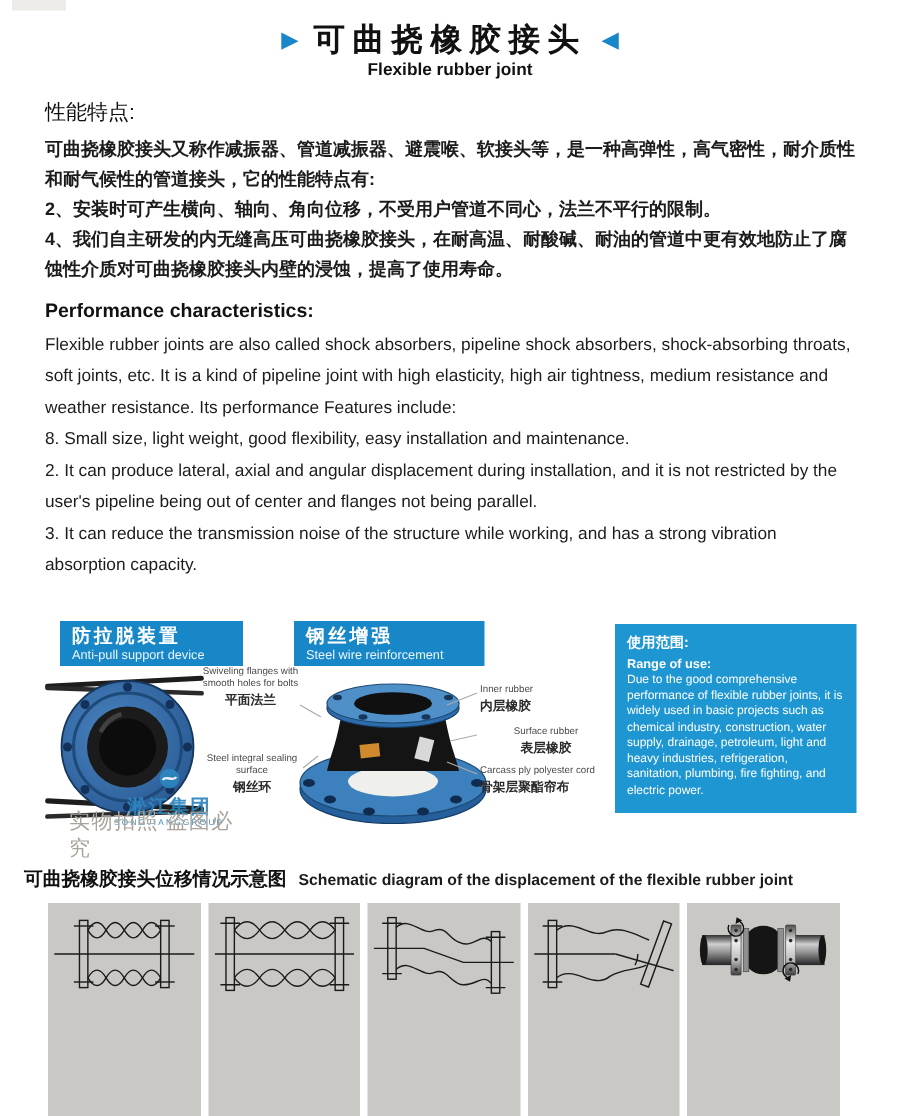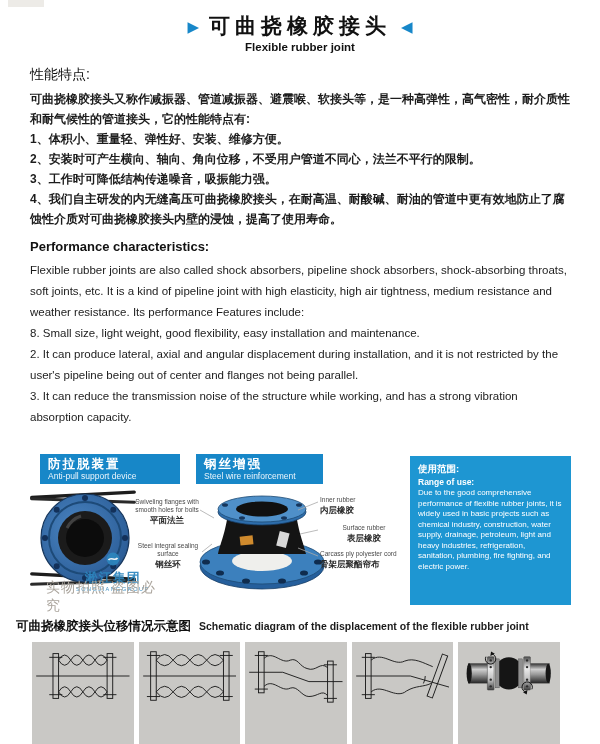--- a/index.html
+++ b/index.html
@@ -23,39 +23,39 @@
   .h-cn { font-size:14px; font-weight:normal; margin:13px 0 5px; color:#111; }
   .h-en { font-size:13px; font-weight:bold; margin:10px 0 6px; color:#111; }
   .cnp { margin:0; font-size:12px; line-height:20px; font-weight:600; color:#1c1c1c; }
   .enp { margin:0; font-size:11.5px; line-height:21px; color:#1c1c1c; }
 
   
   .product { position:relative; height:164px; margin-top:20px; }
   .banner { position:absolute; top:6px; background:#1787c8; color:#fff; padding:3px 8px 2px; }
   .banner .b-cn { display:block; font-size:12.5px; font-weight:bold; letter-spacing:2px; line-height:14px; }
   .banner .b-en { display:block; font-size:8.5px; line-height:10px; color:#eaf5fc; }
-  #banner1 { left:40px; width:140px; height:30px; }
+  #banner1 { left:40px; width:122px; height:30px; }
   #banner2 { left:196px; width:127px; height:30px; }
   .photo1 { position:absolute; left:28px; top:36px; width:114px; height:108px; }
   .photo2 { position:absolute; left:198px; top:44px; width:138px; height:102px; }
   .callout { position:absolute; line-height:1.25; }
   .c-en { font-size:6.5px; color:#4a4a4a; }
   .c-cn { font-size:8.5px; font-weight:bold; color:#2a2a2a; margin-top:1px; }
   .co-left { text-align:center; }
   .co-right { text-align:left; }
   .leads { position:absolute; left:0; top:0; width:600px; height:164px; pointer-events:none; }
 
   .watermark { position:absolute; left:76px; top:104px; text-align:center; opacity:.92; }
   .wm-row { display:flex; align-items:center; gap:3px; justify-content:center;flex-direction:column; }
   .wm-brand { font-size:13px; font-weight:bold; color:#2d86be; letter-spacing:1px; }
   .wm-en { font-size:5.5px; letter-spacing:1.5px; color:#2d86be; margin-top:-1px; }
   .wm-note { position:absolute; left:46px; top:131px; width:120px; text-align:left;
              font-size:14px; color:#aaa49c; letter-spacing:1px; }
 
-  .range-box { position:absolute; left:410px; top:8px; width:161px; height:149px;
+  .range-box { position:absolute; left:410px; top:8px; width:161px; height:126px;
                background:#1e96d2; color:#fff; padding:7px 8px; overflow:hidden; }
   .rb-hcn { font-size:9.5px; font-weight:bold; line-height:12px; }
   .rb-bcn { font-size:9px; font-weight:bold; line-height:11.5px; }
   .rb-hen { font-size:8.5px; font-weight:bold; line-height:11px; margin-top:2px; }
   .rb-ben { font-size:8px; line-height:10.5px; }
 
   
   .diagram { margin-top:6px; }
   .diagram-title { margin:0 16px; display:flex; align-items:baseline; gap:8px; }
   .dt-cn { font-size:12.5px; font-weight:bold; color:#111; }
@@ -151,23 +151,21 @@
       <span class="tri">▶</span>
       <h1 class="page-title">可曲挠橡胶接头</h1>
       <span class="tri">◀</span>
     </div>
     <div class="subtitle">Flexible rubber joint</div>
   </div>
 
   <div class="txt">
     <div class="h-cn">性能特点:</div>
     <p class="cnp">可曲挠橡胶接头又称作减振器、管道减振器、避震喉、软接头等，是一种高弹性，高气密性，耐介质性和耐气候性的管道接头，它的性能特点有:</p>
-    <p class="cnp">1、体积小、重量轻、弹性好、安装、维修方便。</p>
     <p class="cnp">2、安装时可产生横向、轴向、角向位移，不受用户管道不同心，法兰不平行的限制。</p>
-    <p class="cnp">3、工作时可降低结构传递噪音，吸振能力强。</p>
     <p class="cnp">4、我们自主研发的内无缝高压可曲挠橡胶接头，在耐高温、耐酸碱、耐油的管道中更有效地防止了腐蚀性介质对可曲挠橡胶接头内壁的浸蚀，提高了使用寿命。</p>
   </div>
 
   <div class="txt">
     <div class="h-en">Performance characteristics:</div>
     <p class="enp">Flexible rubber joints are also called shock absorbers, pipeline shock absorbers, shock-absorbing throats, soft joints, etc. It is a kind of pipeline joint with high elasticity, high air tightness, medium resistance and weather resistance. Its performance Features include:</p>
     <p class="enp">8. Small size, light weight, good flexibility, easy installation and maintenance.</p>
     <p class="enp">2. It can produce lateral, axial and angular displacement during installation, and it is not restricted by the user's pipeline being out of center and flanges not being parallel.</p>
     <p class="enp">3. It can reduce the transmission noise of the structure while working, and has a strong vibration absorption capacity.</p>
   </div>
@@ -225,21 +223,21 @@
     </svg>
 
     <svg class="leads">
       <line x1="200" y1="62" x2="214" y2="70" stroke="#aaa" stroke-width="0.8"></line>
       <line x1="202" y1="104" x2="212" y2="96" stroke="#aaa" stroke-width="0.8"></line>
       <line x1="318" y1="54" x2="298" y2="62" stroke="#aaa" stroke-width="0.8"></line>
       <line x1="318" y1="82" x2="300" y2="86" stroke="#aaa" stroke-width="0.8"></line>
       <line x1="318" y1="108" x2="298" y2="100" stroke="#aaa" stroke-width="0.8"></line>
     </svg>
 
-    <div class="callout co-left" style="left:132px; top:50px; width:70px;">
+    <div class="callout co-left" style="left:132px; top:36px; width:70px;">
       <div class="c-en">Swiveling flanges with smooth holes for bolts</div>
       <div class="c-cn">平面法兰</div>
     </div>
     <div class="callout co-left" style="left:132px; top:94px; width:72px;">
       <div class="c-en">Steel integral sealing surface</div>
       <div class="c-cn">钢丝环</div>
     </div>
 
     <div class="callout co-right" style="left:320px; top:48px; width:88px;">
       <div class="c-en">Inner rubber</div>

